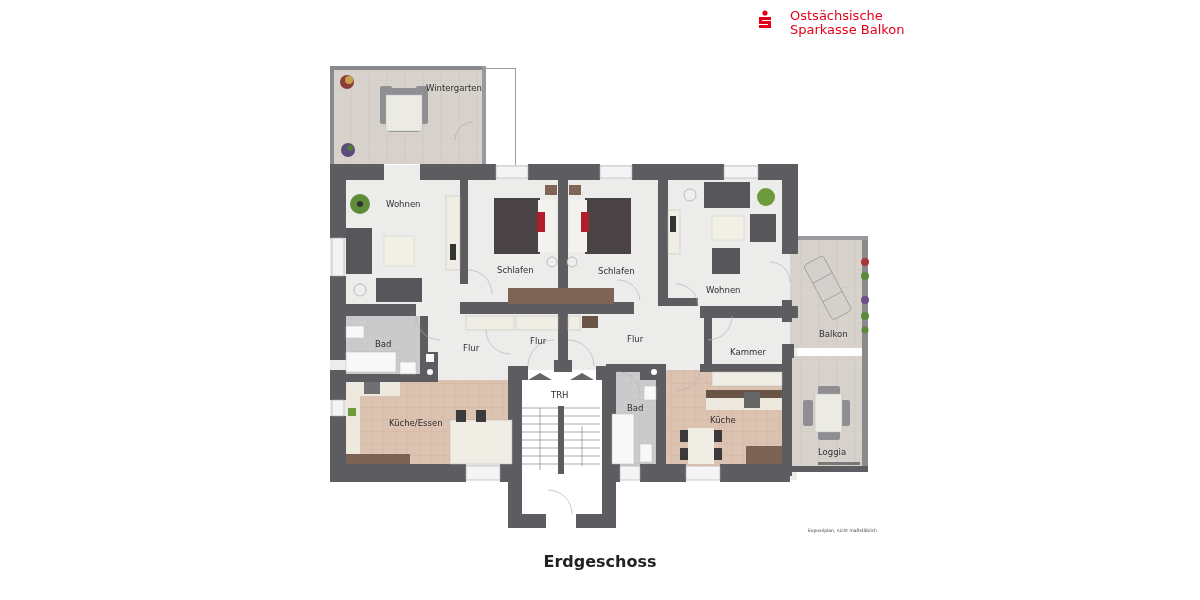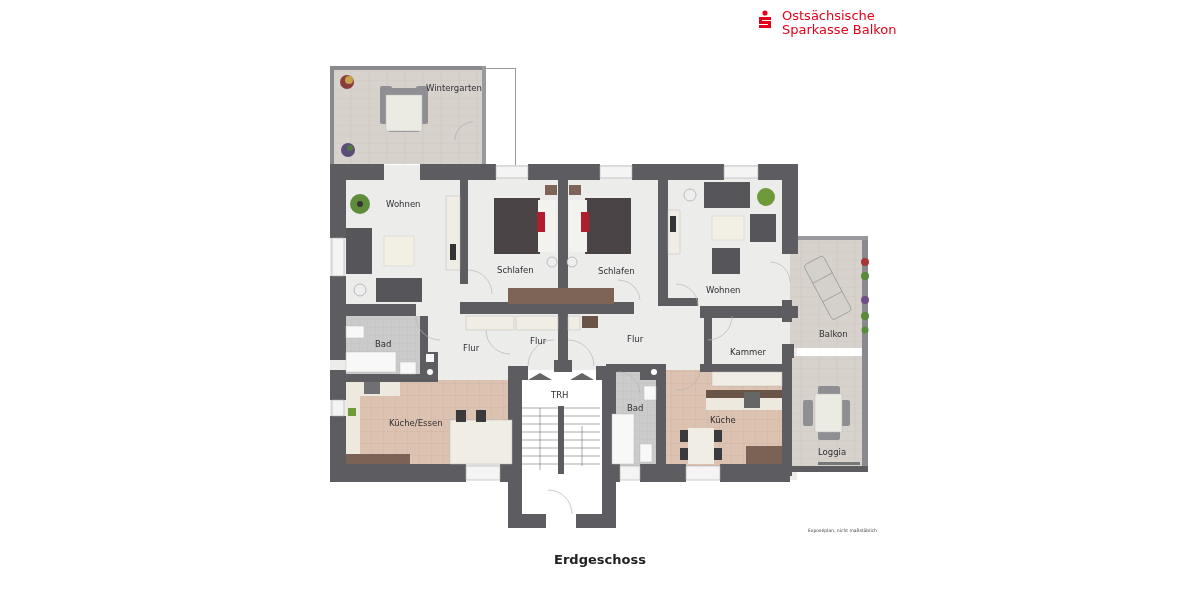--- a/index.html
+++ b/index.html
@@ -1,25 +1,25 @@
 <!DOCTYPE html>
 <html><head>
   <meta charset="utf-8">
   <style>
     html, body { margin: 0; padding: 0; background: #ffffff; }
     body { width: 1200px; height: 600px; position: relative; overflow: hidden;
            font-family: "Liberation Sans", "DejaVu Sans", sans-serif; }
-    .logo { position: absolute; left: 758px; top: 9px; display: flex; align-items: flex-start; gap: 10px; }
+    .logo { position: absolute; left: 758px; top: 9px; display: flex; align-items: flex-start; gap: 18px; }
     .logo-mark { width: 14px; height: 20px; position: relative; margin-top: 1px; }
     .logo-text { color: #e2001a; font-size: 13px; line-height: 14px; font-family: "DejaVu Sans", sans-serif; }
     .logo-text div { white-space: nowrap; }
     .plan { position: absolute; left: 0; top: 0; width: 1200px; height: 600px; }
     .room-label { font-family: "DejaVu Sans", sans-serif; font-size: 8.5px; fill: #2f2f33; }
     .floor-title { position: absolute; left: 0; width: 1200px; top: 552px; text-align: center;
-                   font-family: "DejaVu Sans", sans-serif; font-size: 13px; font-weight: bold; color: #222; }
+                   font-family: "DejaVu Sans", sans-serif; font-size: 16px; font-weight: bold; color: #222; }
     .disclaimer { position: absolute; left: 808px; top: 528px; font-size: 4.5px; color: #444;
                   font-family: "DejaVu Sans", sans-serif; white-space: nowrap; }
   </style>
 </head>
 <body>
 
 <div class="logo">
   <div class="logo-mark">
     <svg width="14" height="20" viewBox="0 0 14 20">
       <circle cx="7" cy="3" r="2.6" fill="#e2001a"></circle>

